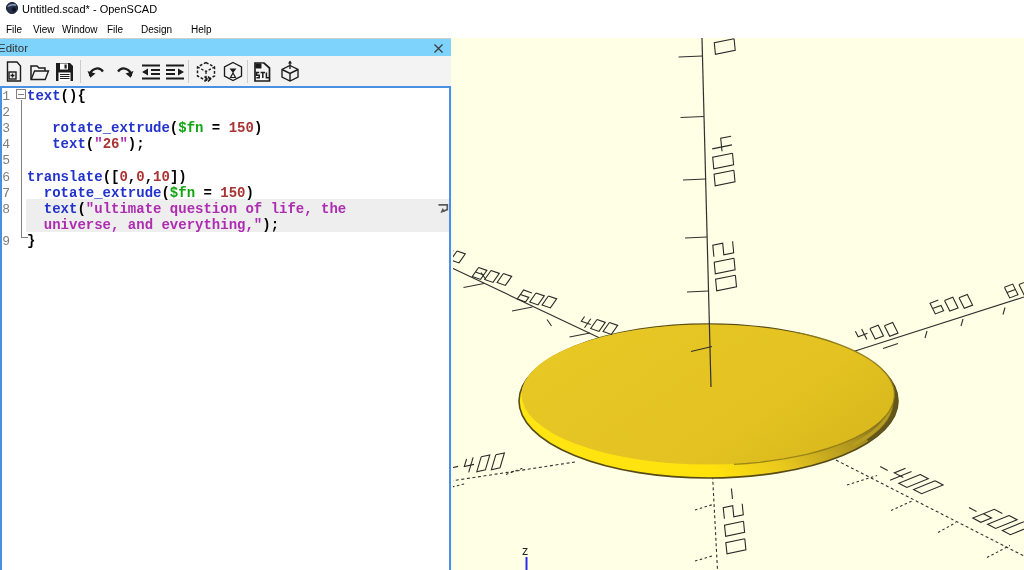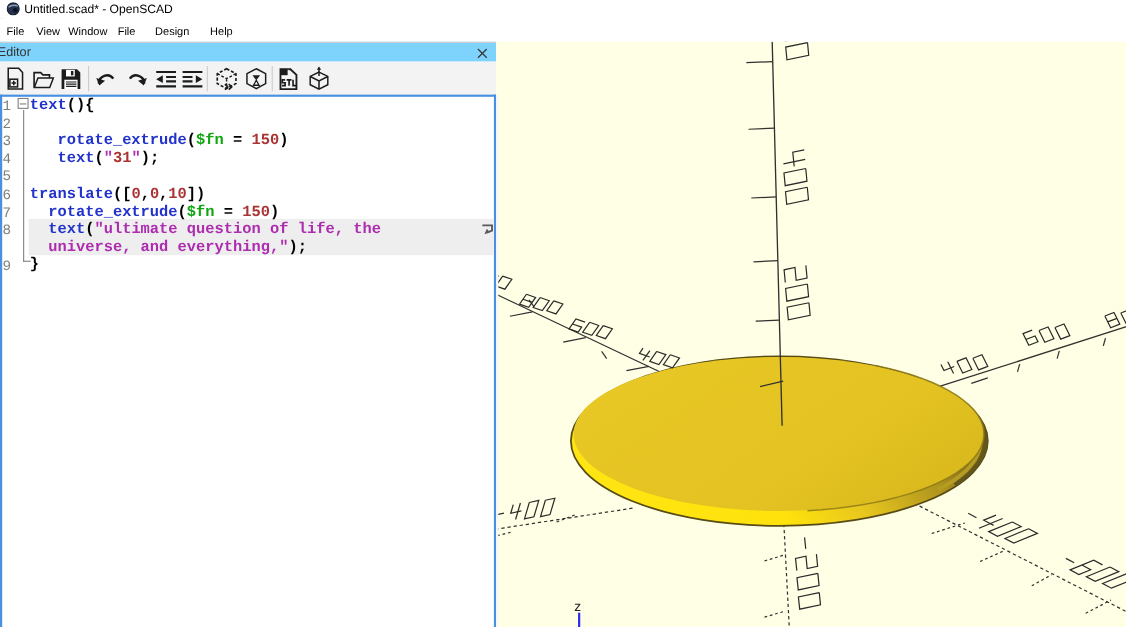--- a/index.html
+++ b/index.html
@@ -99,21 +99,21 @@
 <div style="position:absolute;left:20.5px;top:100px;width:1px;height:138px;background:#808080"></div>
 <div style="position:absolute;left:20.5px;top:237px;width:7px;height:1px;background:#808080"></div>
 <div style="position:absolute;left:26px;top:198.5px;width:423px;height:33.4px;background:#eeeeee"></div>
 <div style="position:absolute;left:0;top:88.5px;width:10px;text-align:right;font:13px 'Liberation Mono',monospace;color:#7f7f7f">1</div>
 <div style="position:absolute;left:27px;top:87.5px;font:bold 14px/16.2px 'Liberation Mono',monospace;white-space:pre"><span style="color:#2233cc">text</span><span style="color:#000">(){</span></div>
 <div style="position:absolute;left:0;top:104.7px;width:10px;text-align:right;font:13px 'Liberation Mono',monospace;color:#7f7f7f">2</div>
 <div style="position:absolute;left:27px;top:103.7px;font:bold 14px/16.2px 'Liberation Mono',monospace;white-space:pre"></div>
 <div style="position:absolute;left:0;top:120.9px;width:10px;text-align:right;font:13px 'Liberation Mono',monospace;color:#7f7f7f">3</div>
 <div style="position:absolute;left:27px;top:119.9px;font:bold 14px/16.2px 'Liberation Mono',monospace;white-space:pre">&nbsp;&nbsp;&nbsp;<span style="color:#2233cc">rotate_extrude</span><span style="color:#000">(</span><span style="color:#11a511">$fn</span><span style="color:#000"> = </span><span style="color:#aa3333">150</span><span style="color:#000">)</span></div>
 <div style="position:absolute;left:0;top:137.1px;width:10px;text-align:right;font:13px 'Liberation Mono',monospace;color:#7f7f7f">4</div>
-<div style="position:absolute;left:27px;top:136.1px;font:bold 14px/16.2px 'Liberation Mono',monospace;white-space:pre">&nbsp;&nbsp;&nbsp;<span style="color:#2233cc">text</span><span style="color:#000">(</span><span style="color:#ad2cb0">"</span><span style="color:#aa3333">31</span><span style="color:#ad2cb0">"</span><span style="color:#000">);</span></div>
+<div style="position:absolute;left:27px;top:136.1px;font:bold 14px/16.2px 'Liberation Mono',monospace;white-space:pre">&nbsp;&nbsp;&nbsp;<span style="color:#2233cc">text</span><span style="color:#000">(</span><span style="color:#ad2cb0">"</span><span style="color:#aa3333">26</span><span style="color:#ad2cb0">"</span><span style="color:#000">);</span></div>
 <div style="position:absolute;left:0;top:153.3px;width:10px;text-align:right;font:13px 'Liberation Mono',monospace;color:#7f7f7f">5</div>
 <div style="position:absolute;left:27px;top:152.3px;font:bold 14px/16.2px 'Liberation Mono',monospace;white-space:pre"></div>
 <div style="position:absolute;left:0;top:169.5px;width:10px;text-align:right;font:13px 'Liberation Mono',monospace;color:#7f7f7f">6</div>
 <div style="position:absolute;left:27px;top:168.5px;font:bold 14px/16.2px 'Liberation Mono',monospace;white-space:pre"><span style="color:#2233cc">translate</span><span style="color:#000">([</span><span style="color:#aa3333">0</span><span style="color:#000">,</span><span style="color:#aa3333">0</span><span style="color:#000">,</span><span style="color:#aa3333">10</span><span style="color:#000">])</span></div>
 <div style="position:absolute;left:0;top:185.7px;width:10px;text-align:right;font:13px 'Liberation Mono',monospace;color:#7f7f7f">7</div>
 <div style="position:absolute;left:27px;top:184.7px;font:bold 14px/16.2px 'Liberation Mono',monospace;white-space:pre">&nbsp;&nbsp;<span style="color:#2233cc">rotate_extrude</span><span style="color:#000">(</span><span style="color:#11a511">$fn</span><span style="color:#000"> = </span><span style="color:#aa3333">150</span><span style="color:#000">)</span></div>
 <div style="position:absolute;left:0;top:201.9px;width:10px;text-align:right;font:13px 'Liberation Mono',monospace;color:#7f7f7f">8</div>
 <div style="position:absolute;left:27px;top:200.9px;font:bold 14px/16.2px 'Liberation Mono',monospace;white-space:pre">&nbsp;&nbsp;<span style="color:#2233cc">text</span><span style="color:#000">(</span><span style="color:#ad2cb0">"ultimate question of life, the</span></div>
 <div style="position:absolute;left:27px;top:217.1px;font:bold 14px/16.2px 'Liberation Mono',monospace;white-space:pre">&nbsp;&nbsp;<span style="color:#ad2cb0">universe, and everything,"</span><span style="color:#000">);</span></div>
 <div style="position:absolute;left:0;top:234.3px;width:10px;text-align:right;font:13px 'Liberation Mono',monospace;color:#7f7f7f">9</div>

